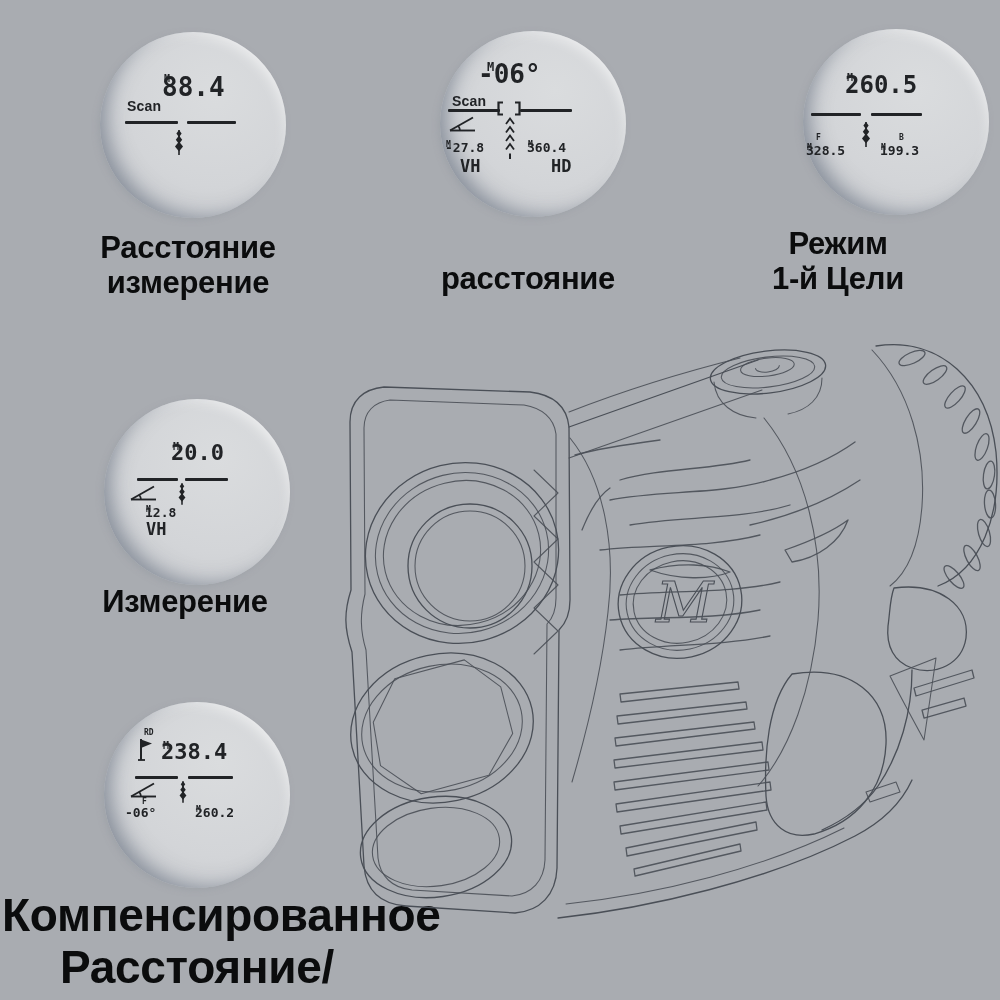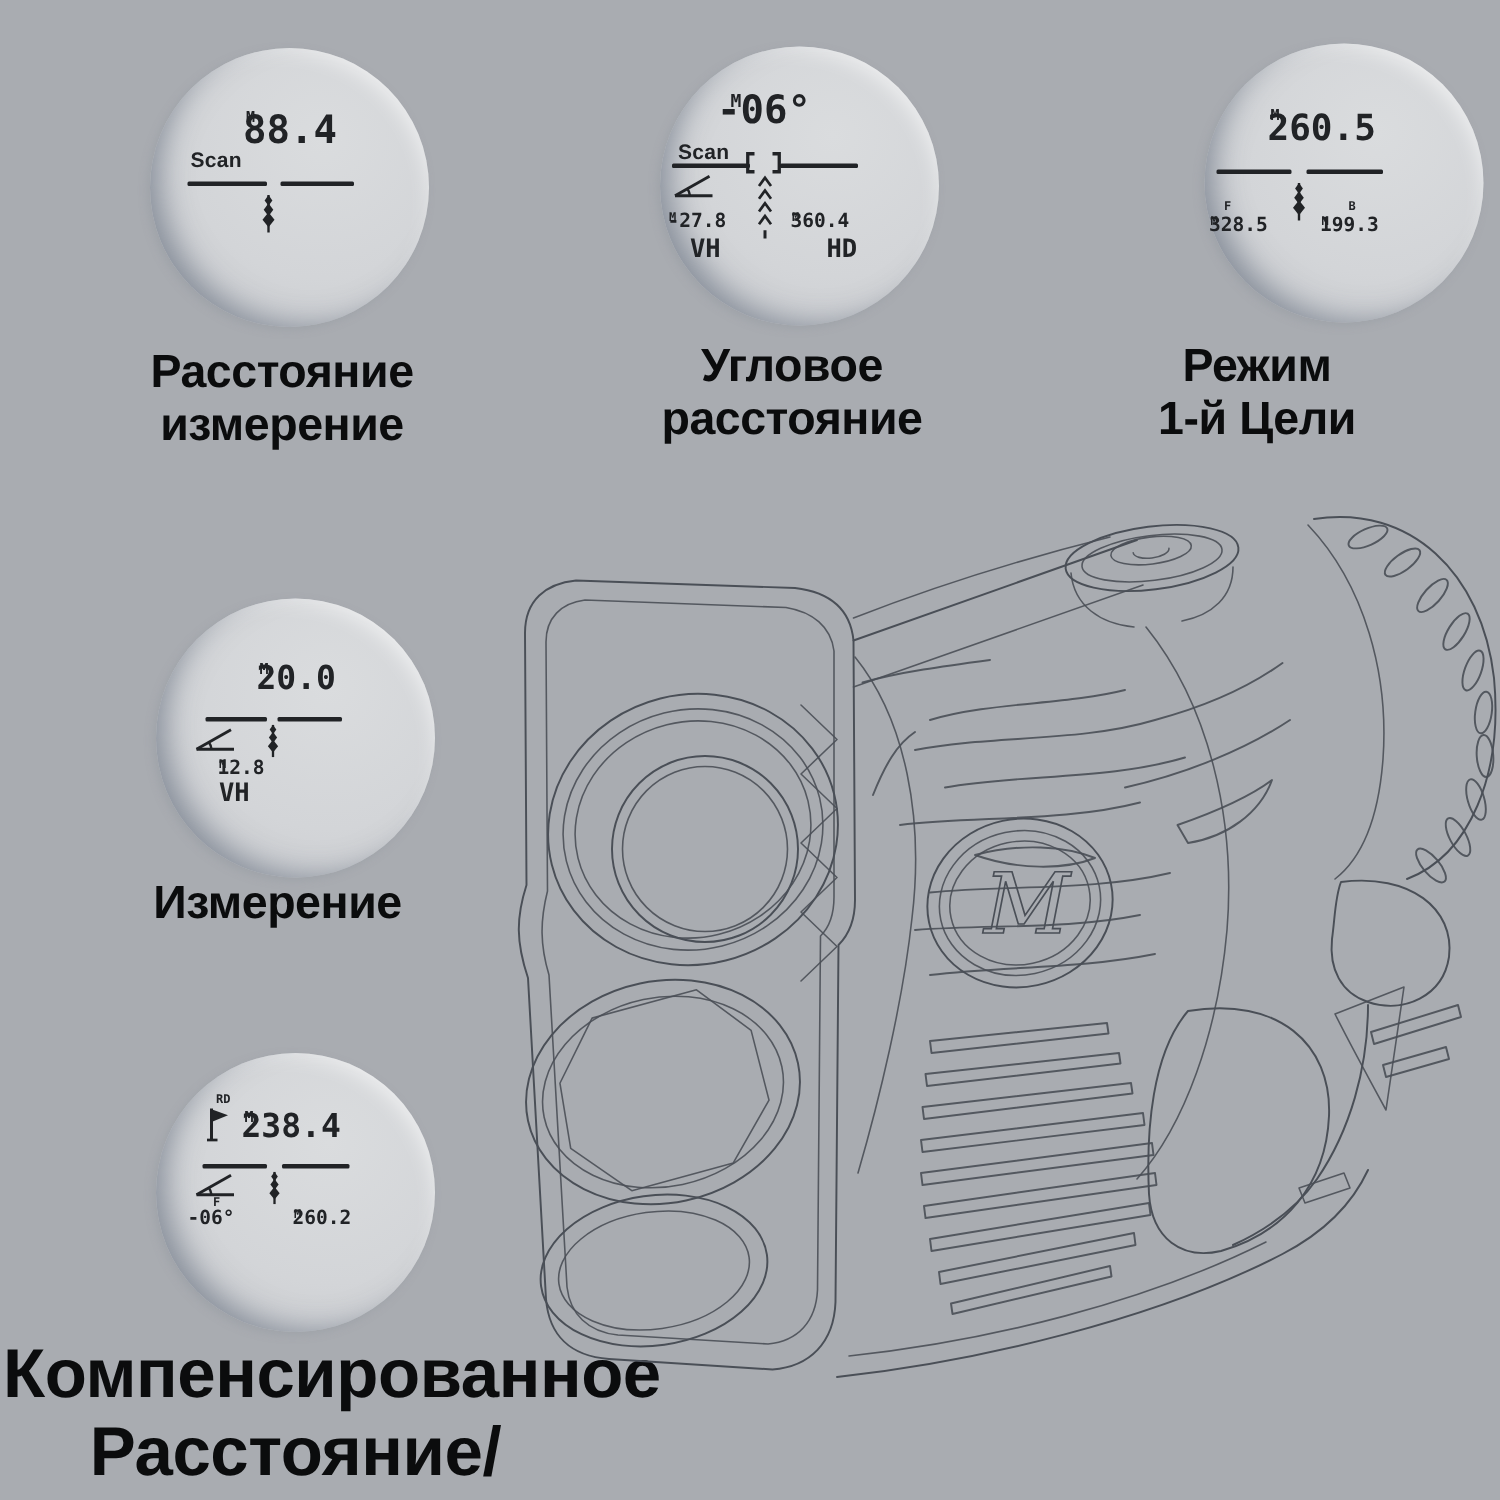--- a/index.html
+++ b/index.html
@@ -103,21 +103,21 @@
         <span class="unit">M</span>
       </div>
     <div class="lbl" style="left:20px;top:127px">VH</div>
     <div class="seg sub" style="left:87px;top:110px">
         <span>360.4</span>
         <span class="unit">M</span>
       </div>
     <div class="lbl" style="left:111px;top:127px">HD</div>
   </div>
   <div class="caption" style="left:358px;top:226px;width:340px">
-    <span>Угловое</span><br>
+    <br>
     <span>расстояние</span>
   </div>
 
   <div class="lcd" style="left:803px;top:29px">
     <div class="seg val-md" style="left:42px;top:44px">
         <span>260.5</span>
         <span class="unit">M</span>
       </div>
     <div class="rline" style="left:8px;top:84px;width:50px"></div>
     <div class="rline" style="left:68px;top:84px;width:51px"></div>

